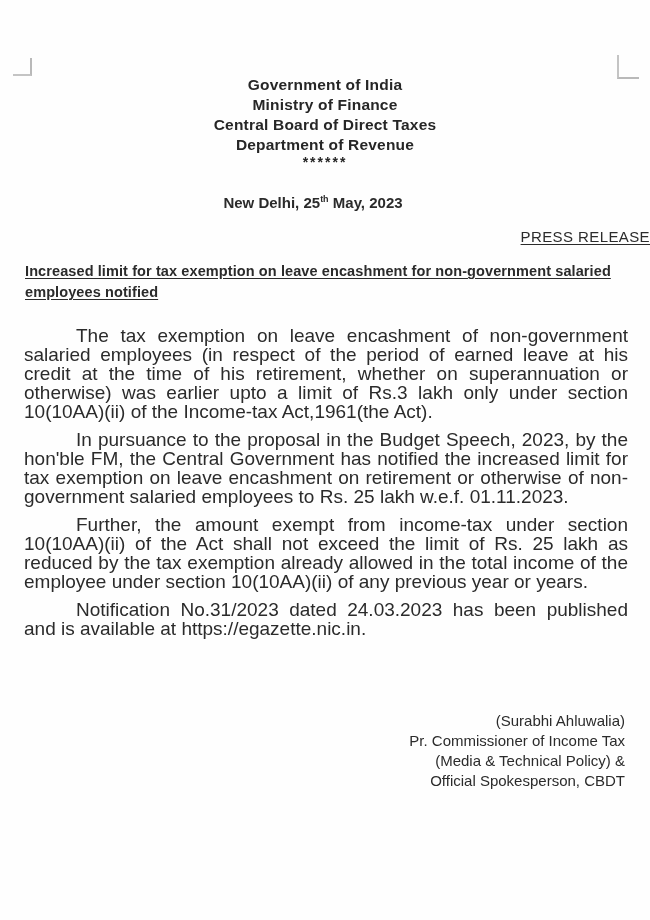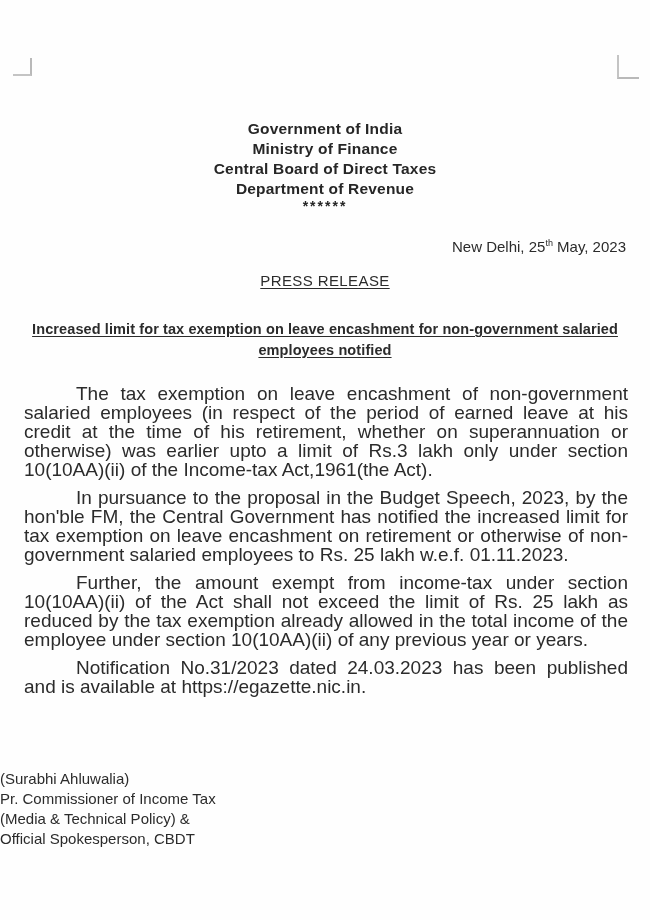--- a/index.html
+++ b/index.html
@@ -19,74 +19,75 @@
     left: 13px; top: 58px; width: 17px; height: 16px;
     border-right: 2px solid #b9b9b9;
     border-bottom: 2px solid #c4c4c4;
   }
   .corner-right {
     left: 617px; top: 55px; width: 20px; height: 22px;
     border-left: 2px solid #c4c4c4;
     border-bottom: 2px solid #b9b9b9;
   }
   .letterhead {
-    padding-top: 119px;
+    padding-top: 75px;
     text-align: center;
     font-weight: bold;
     font-size: 15.5px;
     line-height: 20px;
     letter-spacing: 0.2px;
     color: #262626;
   }
   .stars {
     margin-top: 0px;
     font-size: 14px;
     font-weight: bold;
     letter-spacing: 2px;
     line-height: 14px;
   }
   .dateline {
     margin-top: 24px;
     padding-right: 24px;
-    text-align: right;
+    text-align: center;
     font-size: 15px;
     line-height: 19px;
+    font-weight: bold;
   }
   .dateline sup { font-size: 9px; line-height: 0; }
   .press-release {
     margin-top: 15px;
-    text-align: center;
+    text-align: right;
     font-size: 15px;
     letter-spacing: 0.4px;
     line-height: 19px;
   }
   .ul { text-decoration: underline; text-underline-offset: 2px; }
   .title {
-    margin: 29px auto 0;
+    margin: 15px auto 0;
     max-width: 600px;
-    text-align: center;
     font-size: 14.5px;
     font-weight: bold;
     line-height: 21px;
     letter-spacing: 0.1px;
   }
   .body-text {
     margin-top: 23px;
     padding: 0 22px 0 24px;
     font-size: 19px;
     line-height: 19px;
   }
   .para {
     margin: 0 0 9px 0;
     text-align: justify;
     text-indent: 52px;
   }
   .signature {
     margin-top: 73px;
     padding-right: 25px;
+    text-align: right;
     font-size: 15px;
     line-height: 20px;
   }
 </style>
 </head>
 <body>
 
 <div class="page">
 
   <div class="corner corner-left"></div>

